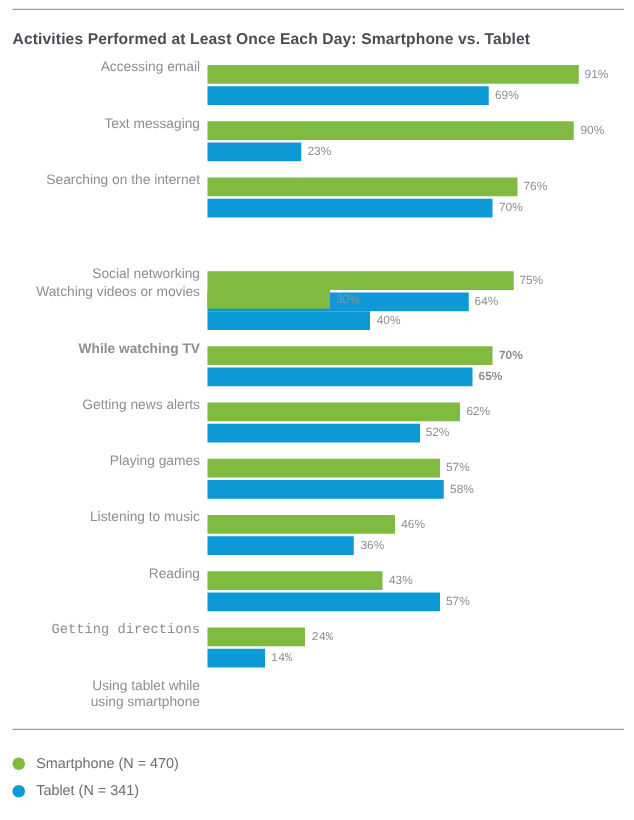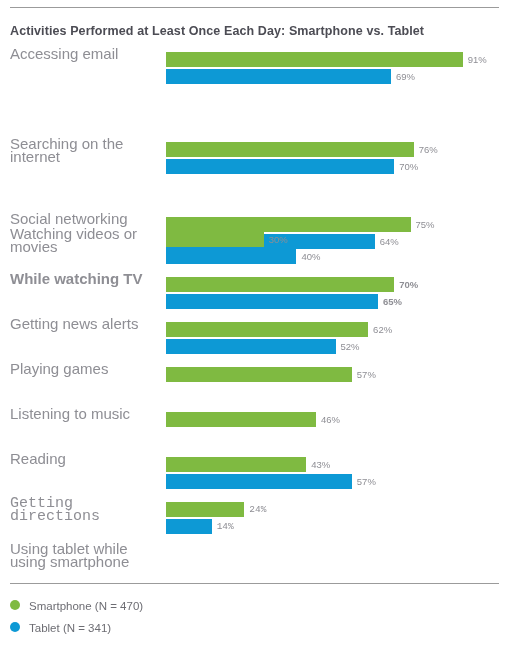--- a/index.html
+++ b/index.html
@@ -57,23 +57,24 @@
     left: 0;
     width: 507px;
     height: 45px;
   }
 
   .cat-label {
     position: absolute;
     left: 10px;
     top: 0;
     width: 150px;
-    font-size: 15px;
+    font-size: 11px;
     color: #8e8e94;
     line-height: 12.5px;
+    text-align: right;
   }
   .cat-label .l2 { display: block; }
 
   .bars {
     position: absolute;
     left: 166px;
     top: 0;
     width: 341px;
     height: 45px;
   }
@@ -115,20 +116,21 @@
   }
 
   
   .legend {
     position: absolute;
     left: 10px;
     top: 600px;
   }
   .legend-item {
     display: flex;
+    align-items: center;
     height: 22px;
   }
   .legend-dot {
     width: 10px;
     height: 10px;
     border-radius: 50%;
     margin-right: 9px;
     flex: 0 0 auto;
   }
   .legend-dot.green { background: #7fba41; }
@@ -149,20 +151,27 @@
   <div class="chart-title">Activities Performed at Least Once Each Day: Smartphone vs. Tablet</div>
 
   <div class="plot" id="plot-area">
       <div class="group" style="top: 0px;">
         <div class="cat-label"><span>Accessing email</span></div>
         <div class="bars">
           <div class="bar-row r1"><div class="bar green" style="width: 296.66px;"></div><div class="bar-val">91%</div></div>
           <div class="bar-row r2"><div class="bar blue" style="width: 224.94px;"></div><div class="bar-val">69%</div></div>
         </div>
       </div>
+      <div class="group" style="top: 45px;">
+        <div class="cat-label"><span>Text messaging</span></div>
+        <div class="bars">
+          <div class="bar-row r1"><div class="bar green" style="width: 293.4px;"></div><div class="bar-val">90%</div></div>
+          <div class="bar-row r2"><div class="bar blue" style="width: 74.98px;"></div><div class="bar-val">23%</div></div>
+        </div>
+      </div>
       <div class="group" style="top: 90px;">
         <div class="cat-label"><span>Searching on the internet</span></div>
         <div class="bars">
           <div class="bar-row r1"><div class="bar green" style="width: 247.76px;"></div><div class="bar-val">76%</div></div>
           <div class="bar-row r2"><div class="bar blue" style="width: 228.2px;"></div><div class="bar-val">70%</div></div>
         </div>
       </div>
       <div class="group" style="top: 135px; margin-top: 30px;">
         <div class="cat-label"><span>Social networking</span></div>
         <div class="bars">
@@ -188,26 +197,28 @@
         <div class="cat-label"><span>Getting news alerts</span></div>
         <div class="bars">
           <div class="bar-row r1"><div class="bar green" style="width: 202.12px;"></div><div class="bar-val">62%</div></div>
           <div class="bar-row r2"><div class="bar blue" style="width: 169.52px;"></div><div class="bar-val">52%</div></div>
         </div>
       </div>
       <div class="group" style="top: 315px;">
         <div class="cat-label"><span>Playing games</span></div>
         <div class="bars">
           <div class="bar-row r1"><div class="bar green" style="width: 185.82px;"></div><div class="bar-val">57%</div></div>
+          <div class="bar-row r2"><div class="bar blue" style="width: 189.08px;"></div><div class="bar-val">58%</div></div>
         </div>
       </div>
       <div class="group" style="top: 360px;">
         <div class="cat-label"><span>Listening to music</span></div>
         <div class="bars">
           <div class="bar-row r1"><div class="bar green" style="width: 149.96px;"></div><div class="bar-val">46%</div></div>
+          <div class="bar-row r2"><div class="bar blue" style="width: 117.36px;"></div><div class="bar-val">36%</div></div>
         </div>
       </div>
       <div class="group" style="top: 405px;">
         <div class="cat-label"><span>Reading</span></div>
         <div class="bars">
           <div class="bar-row r1"><div class="bar green" style="width: 140.18px;"></div><div class="bar-val">43%</div></div>
           <div class="bar-row r2"><div class="bar blue" style="width: 185.82px;"></div><div class="bar-val">57%</div></div>
         </div>
       </div>
       <div class="group" style="top: 450px; font-family: Liberation Mono, monospace;">

